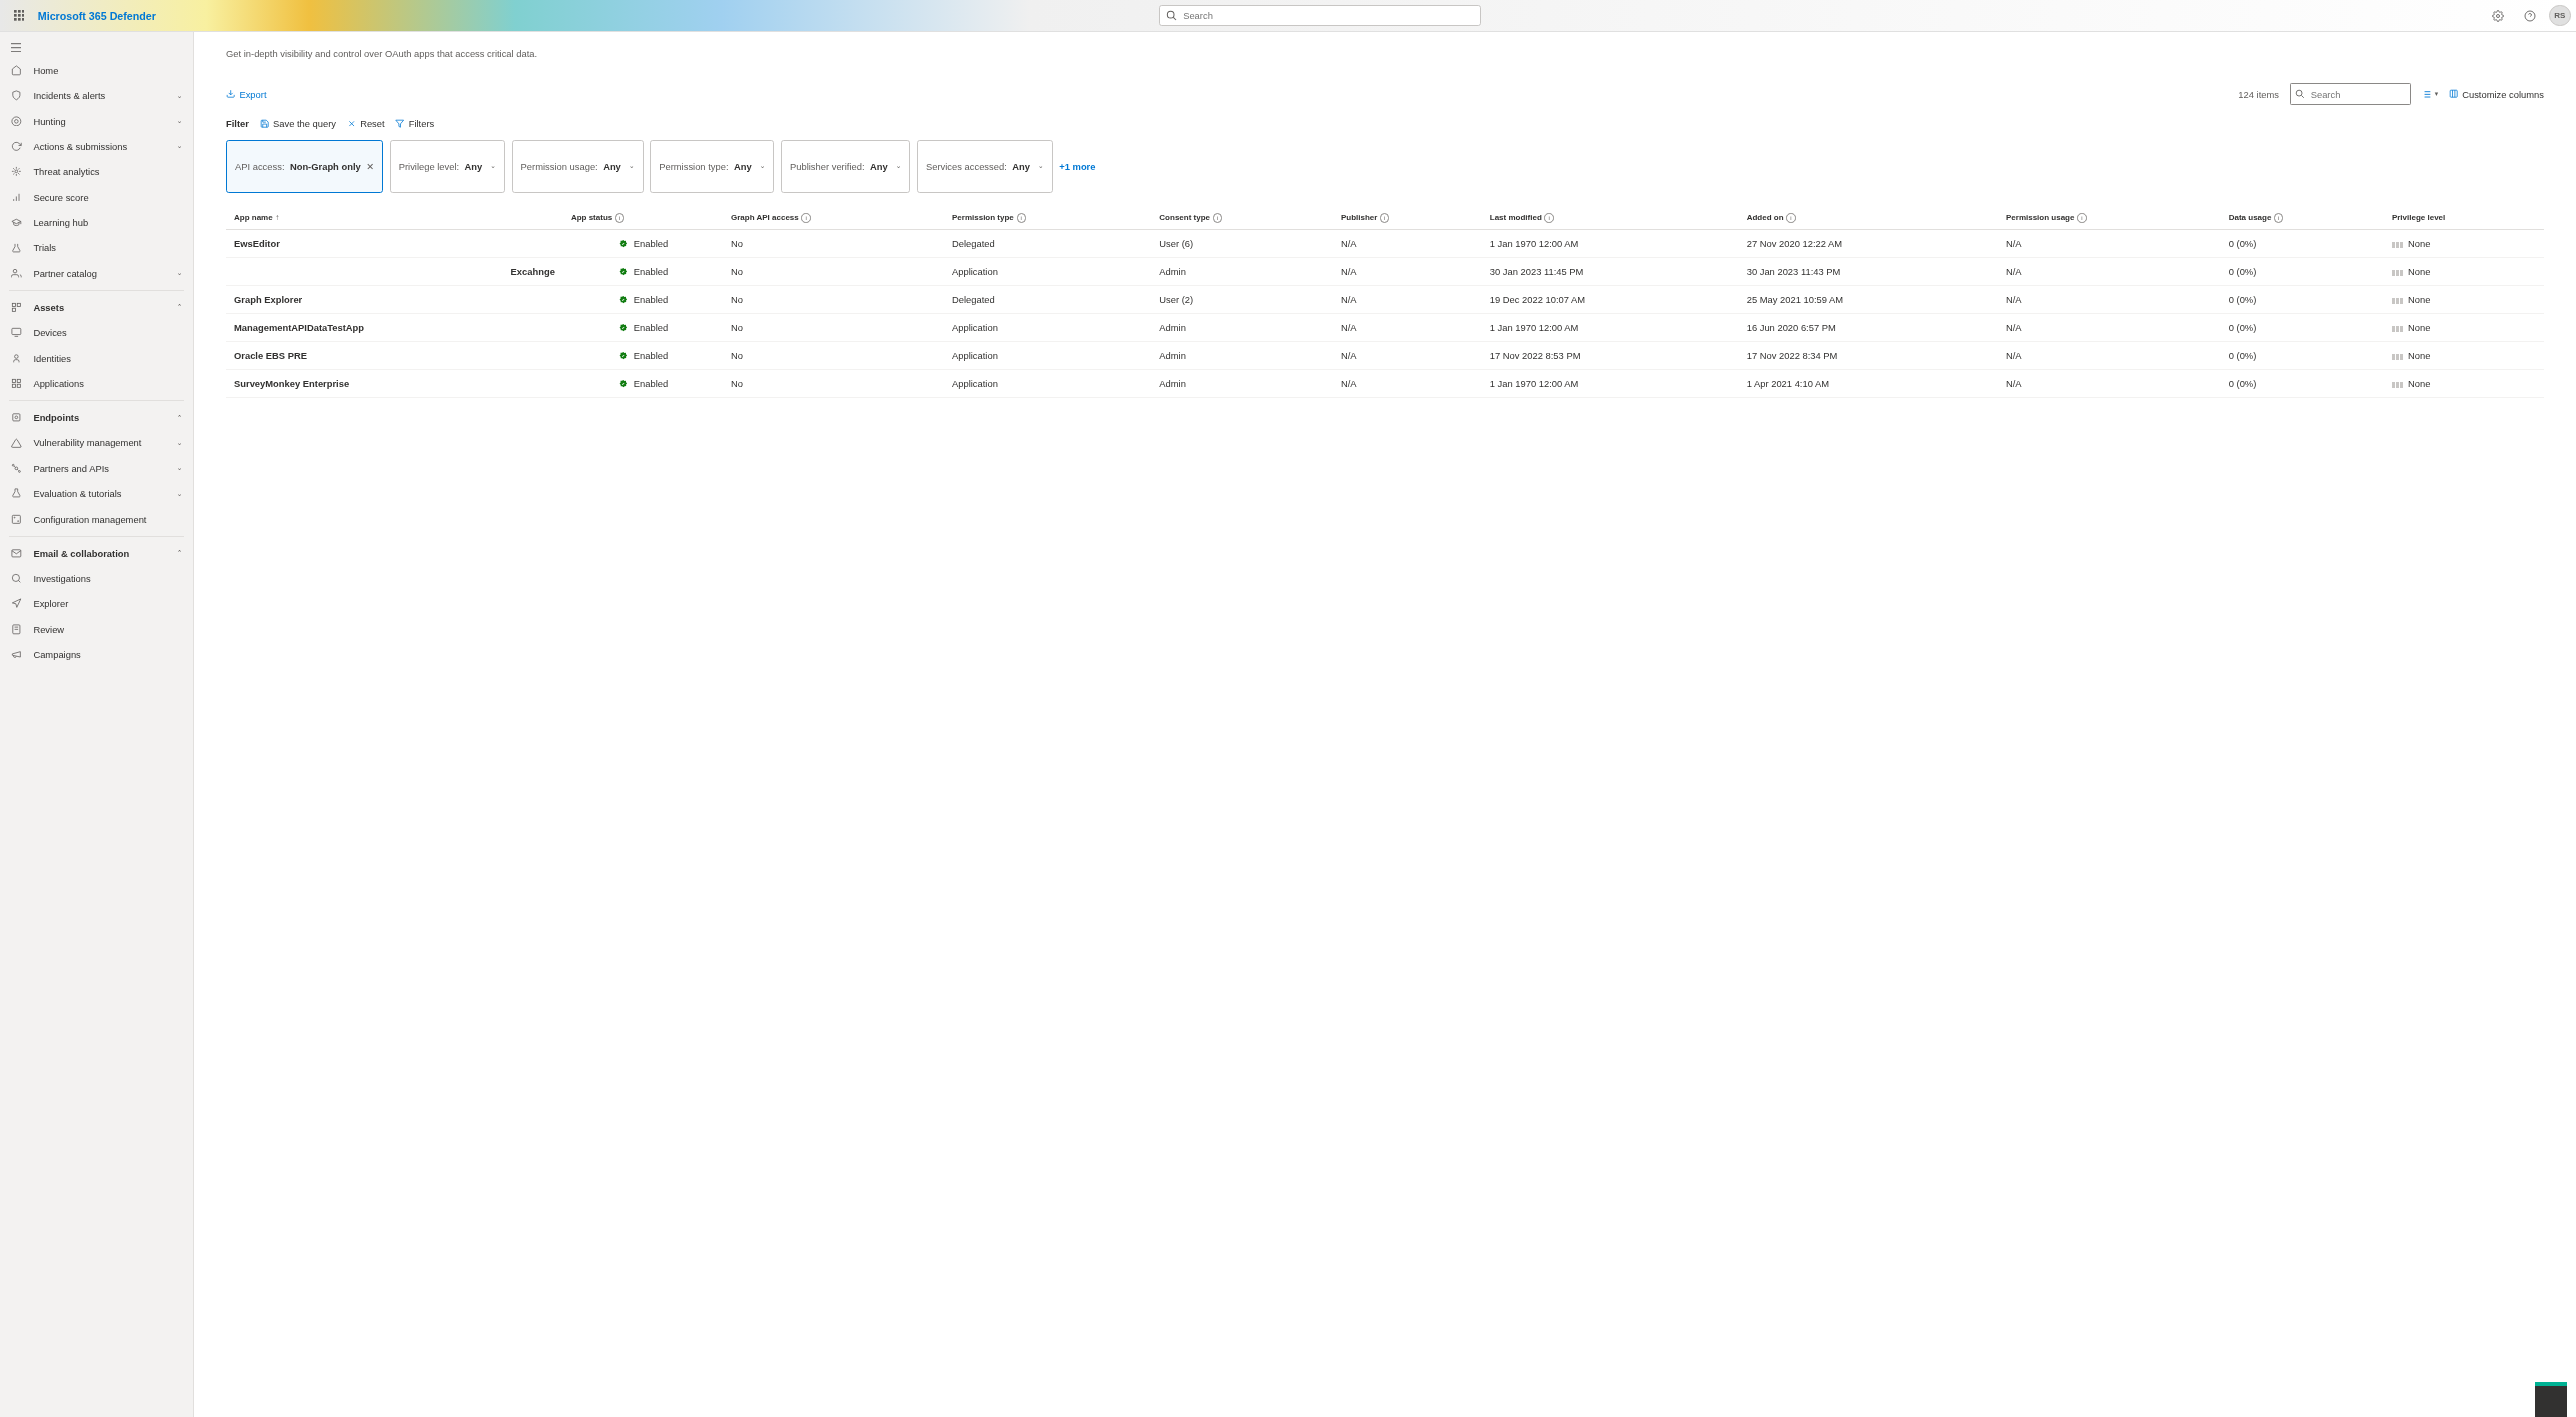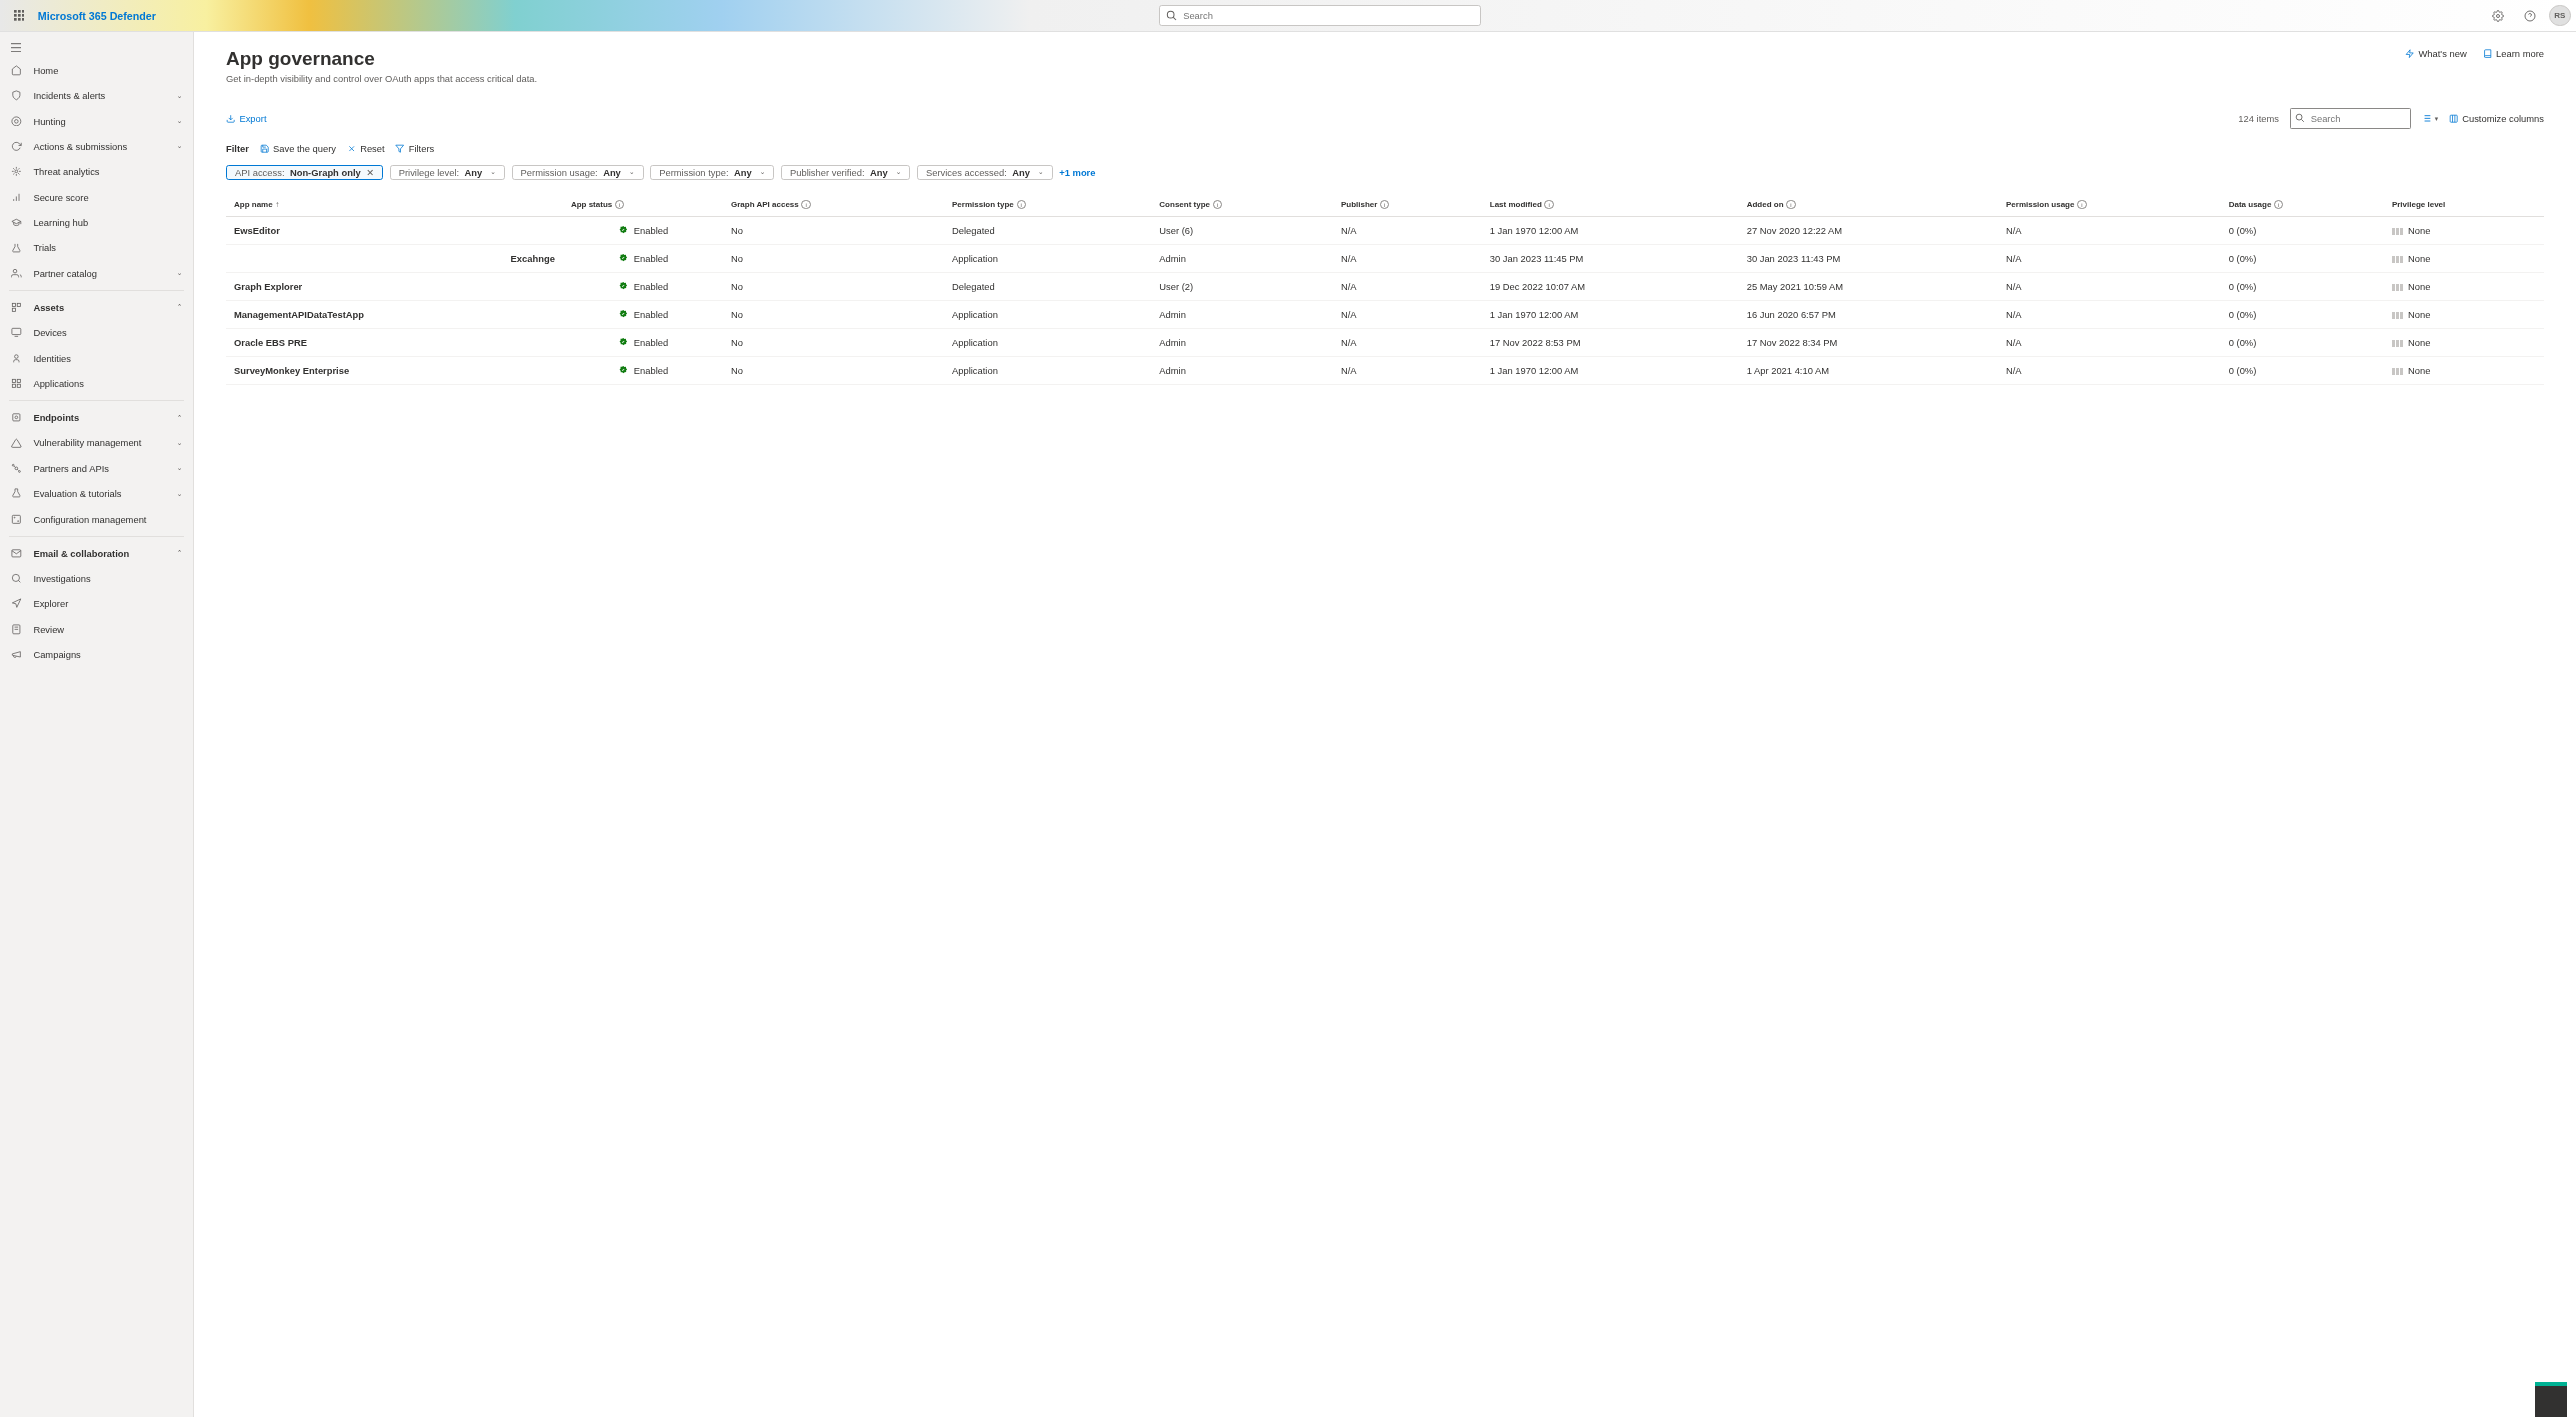--- a/index.html
+++ b/index.html
@@ -258,21 +258,21 @@
       align-items: center;
       gap: 6.7px;
       flex-wrap: wrap;
     }
     .pill {
       display: flex;
       align-items: center;
       gap: 5.4px;
       border: 0.7px solid #c8c6c4;
       border-radius: 2.7px;
-      padding: 1px 8px;
+      padding: 20px 8px;
       background: #fff;
       cursor: pointer;
       font-size: 9.4px;
     }
     .pill.active {
       background: #f3f9fd;
       border-color: #0078d4;
     }
     .pill .plabel { color: #605e5c; }
     .pill .pvalue { font-weight: 600; color: #323130; }
@@ -632,42 +632,20 @@
               <path d="M3 11l18-5v12L3 14v-3z"></path>
               <path d="M11.6 16.8a3 3 0 1 1-5.8-1.6"></path>
             </svg>
           </span>
           <span class="label">Campaigns</span>
         </div>
       </div>
   </div>
 
   <div class="main">
-    <div class="page-header">
-      <div class="page-title">App governance</div>
-      <div class="header-actions">
-        <div class="link-action">
-          <span class="aicon">
-            <svg width="9.4" height="9.4" viewBox="0 0 24 24" fill="none" stroke="#0078d4" stroke-width="2">
-                <polygon points="13 2 3 14 12 14 11 22 21 10 12 10 13 2"></polygon>
-              </svg>
-          </span>
-          <span>What's new</span>
-        </div>
-        <div class="link-action">
-          <span class="aicon">
-            <svg width="9.4" height="9.4" viewBox="0 0 24 24" fill="none" stroke="#0078d4" stroke-width="2">
-                <path d="M4 19.5A2.5 2.5 0 0 1 6.5 17H20"></path>
-                <path d="M6.5 2H20v20H6.5A2.5 2.5 0 0 1 4 19.5v-15A2.5 2.5 0 0 1 6.5 2z"></path>
-              </svg>
-          </span>
-          <span>Learn more</span>
-        </div>
-      </div>
-    </div>
     <div class="page-subtitle">Get in-depth visibility and control over OAuth apps that access critical data.</div>
 
 
     <div class="toolbar">
       <div class="tool-link">
         <span>
           <svg width="9.4" height="9.4" viewBox="0 0 24 24" fill="none" stroke="#0078d4" stroke-width="2">
               <path d="M21 15v4a2 2 0 0 1-2 2H5a2 2 0 0 1-2-2v-4"></path>
               <polyline points="7 10 12 15 17 10"></polyline>
               <line x1="12" y1="15" x2="12" y2="3"></line>

